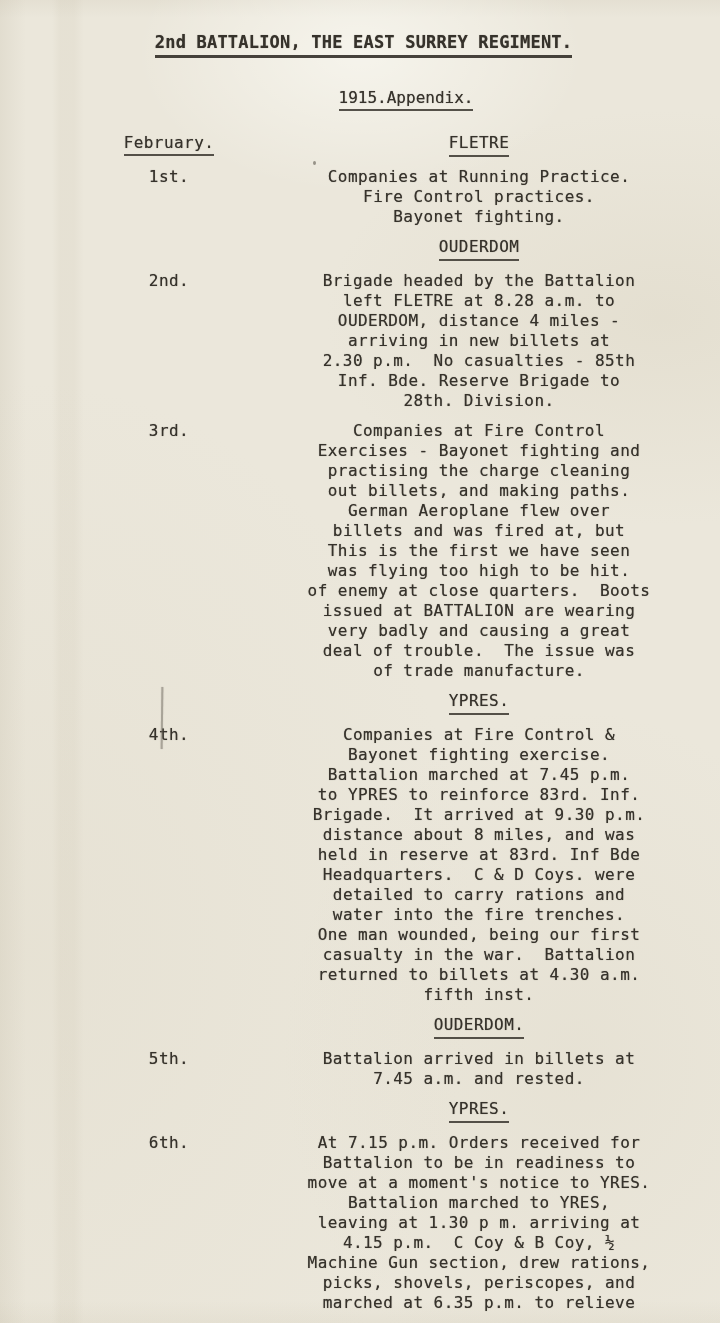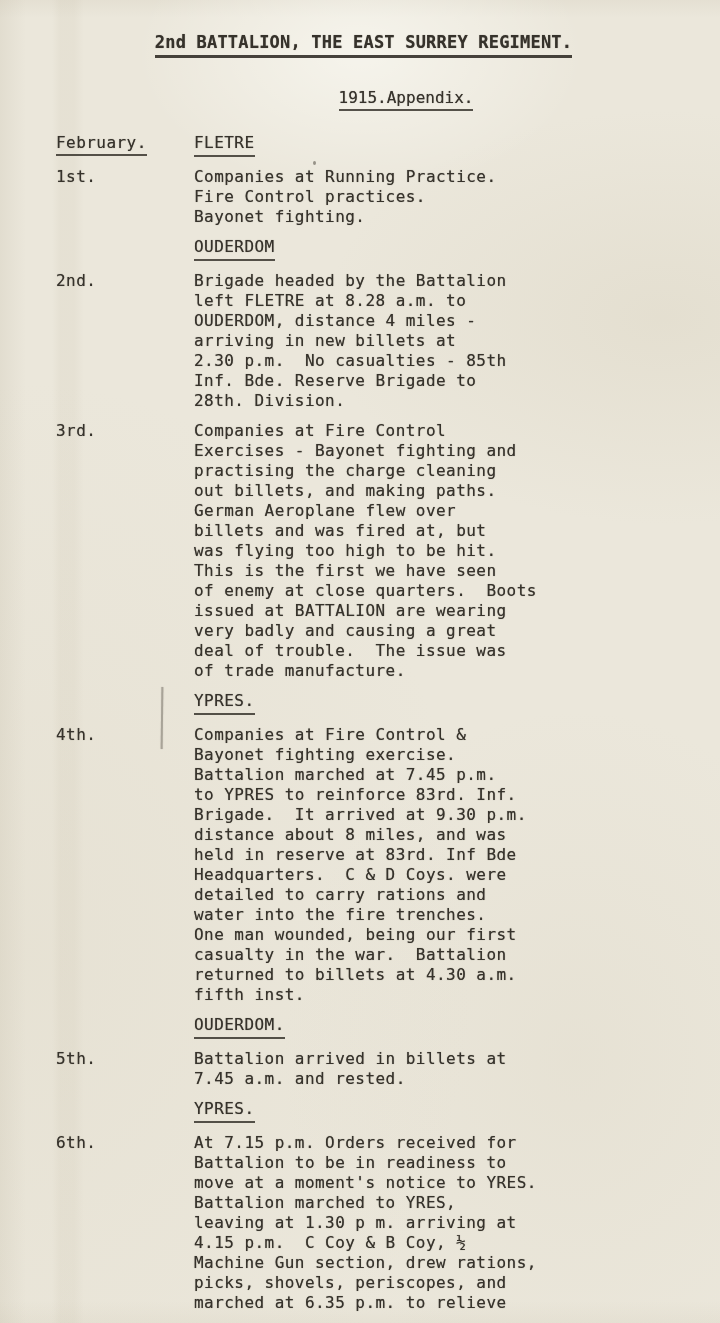--- a/index.html
+++ b/index.html
@@ -35,21 +35,21 @@
     display:flex;justify-content:center;
     padding:0 8px 0 100px;
     margin-bottom:22px;
     font-size:16px;
   }
   .u{
     border-bottom:2px solid rgba(50,46,39,0.82);
     padding-bottom:2px;white-space:pre;
   }
   .entries{font-size:16px;letter-spacing:0.45px;}
-  .row{display:flex;align-items:flex-start;padding-left:56px;margin-bottom:10px;}
+  .row{display:flex;align-items:flex-start;padding-left:100px;margin-bottom:10px;text-align:center;}
   .date-col{width:138px;flex:none;}
   .body-col{flex:1;}
   .line{height:20px;line-height:20px;white-space:pre;}
   .date-col span{line-height:20px;}
   .heading{font-weight:normal;line-height:20px;display:inline-block;}
   .pen-mark{
     position:absolute;left:161px;top:687px;width:1.5px;height:62px;
     background:rgba(104,98,87,0.5);
     box-shadow:0 0 1px rgba(104,98,87,0.4);
     transform:rotate(0.5deg);
@@ -98,22 +98,22 @@
       </div>
       <div class="row">
         <div class="date-col"><span class="">3rd.</span></div>
         <div class="body-col">
           <div class="line">Companies at Fire Control</div>
           <div class="line">Exercises - Bayonet fighting and</div>
           <div class="line">practising the charge cleaning</div>
           <div class="line">out billets, and making paths.</div>
           <div class="line">German Aeroplane flew over</div>
           <div class="line">billets and was fired at, but</div>
+          <div class="line">This is the first we have seen</div>
           <div class="line">was flying too high to be hit.</div>
-          <div class="line">This is the first we have seen</div>
           <div class="line">of enemy at close quarters.  Boots</div>
           <div class="line">issued at BATTALION are wearing</div>
           <div class="line">very badly and causing a great</div>
           <div class="line">deal of trouble.  The issue was</div>
           <div class="line">of trade manufacture.</div>
         </div>
       </div>
       <div class="row">
         <div class="date-col"></div>
         <div class="body-col"><span class="u heading">YPRES.</span></div>

